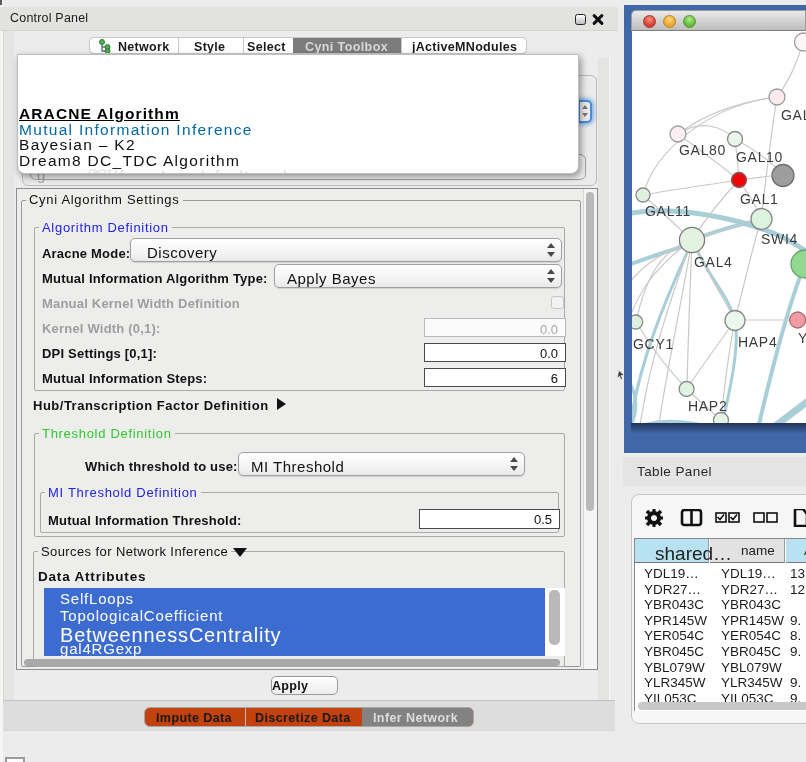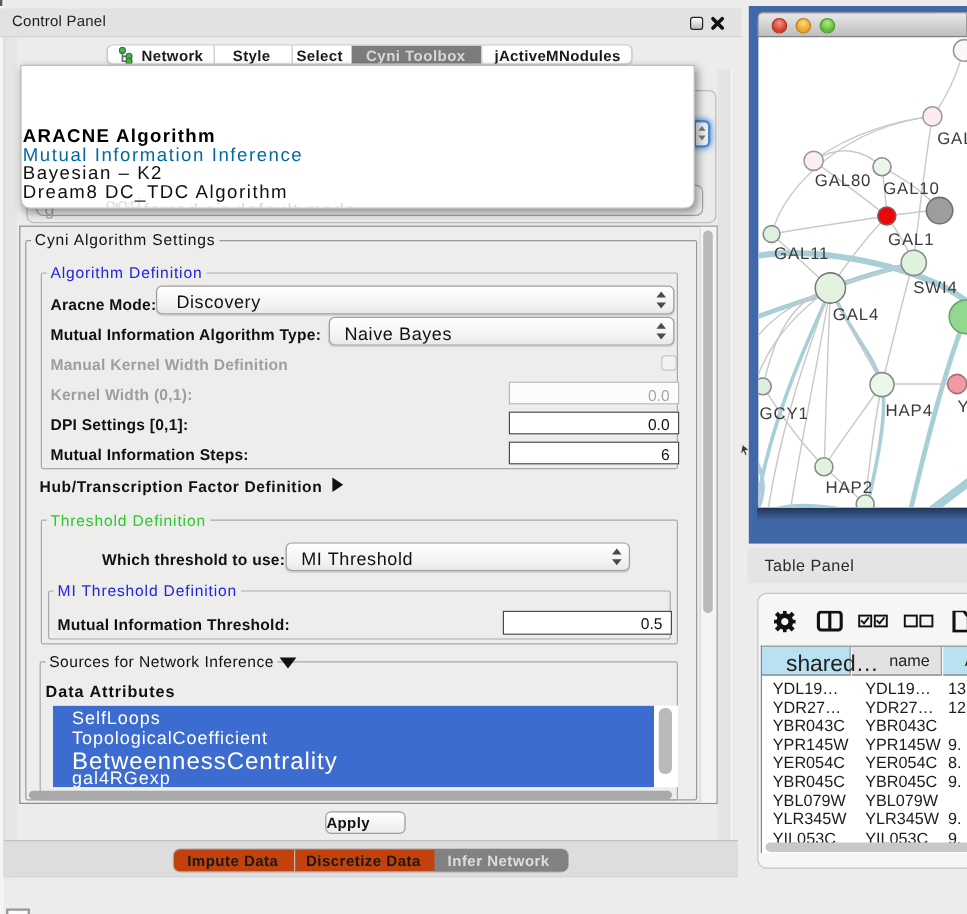--- a/index.html
+++ b/index.html
@@ -54,21 +54,21 @@
 <div class="abs" style="left:22px;top:75px;width:575px;height:111px;background:#ebebeb;border:1px solid #bcbcbc;border-radius:6px;"></div>
 <div class="abs" style="left:578px;top:100px;width:14px;height:23px;border:2px solid #4a8ad4;border-radius:0 5px 5px 0;background:#ececec;box-shadow:0 0 4px 1.5px rgba(90,150,220,0.8);">
   <div class="cup" style="left:2px;top:3px;border-left-width:3px;border-right-width:3px;border-bottom-width:4px;border-bottom-color:#777;"></div>
   <div class="cdn" style="left:2px;top:11px;border-left-width:3px;border-right-width:3px;border-top-width:4px;border-top-color:#777;"></div>
 </div>
 <div class="abs" style="left:30px;top:154px;width:556px;height:26px;background:#f0f0f0;border:1px solid #a3a3a3;border-radius:6px;">
   <div class="abs" style="left:6px;top:11px;font-size:15px;color:#a8a8a8;">g</div>
 </div>
 
 <div class="abs" style="left:17px;top:54px;width:562px;height:120px;background:#fff;border:1px solid #bdbdbd;border-radius:0 0 8px 8px;box-shadow:2px 3px 7px rgba(0,0,0,0.4);overflow:hidden;">
-  <div class="abs" style="left:1px;top:50px;font-size:15.5px;font-weight:bold;color:#000;letter-spacing:1.1px;">ARACNE Algorithm</div>
+  <div class="abs" style="left:1px;top:50px;font-size:15.5px;font-weight:bold;color:#000;letter-spacing:1.1px;text-decoration:underline;">ARACNE Algorithm</div>
   <div class="abs" style="left:1px;top:66px;font-size:15.5px;color:#0369a1;letter-spacing:1.3px;">Mutual Information Inference</div>
   <div class="abs" style="left:1px;top:81px;font-size:15.5px;color:#101010;letter-spacing:1.3px;">Bayesian – K2</div>
   <div class="abs" style="left:70px;top:108px;font-size:15.5px;color:#e3e3e3;letter-spacing:1.3px;">gori</div>
   <div class="abs" style="left:68px;top:112px;font-size:15px;color:#dadada;letter-spacing:1.2px;">al inferred sir default mode</div>
   <div class="abs" style="left:1px;top:97px;font-size:15.5px;color:#101010;letter-spacing:1.3px;">Dream8 DC_TDC Algorithm</div>
 </div>
 <svg class="abs" style="left:615px;top:369px;" width="10" height="13" viewBox="0 0 10 13">
     <path d="M3 0 L10 6 L6 6.6 L8 11 L6 12 L4.2 7.6 L1 10 Z" fill="#3a3a3a" stroke="#f0f0f0" stroke-width="0.8" transform="scale(0.75) translate(2,2)"></path>
   </svg>
 
@@ -88,21 +88,21 @@
 <div class="gtitle" style="left:39px;top:220px;color:#2323dc;">Algorithm Definition</div>
 
 <div class="abs lbl" style="left:42px;top:246px;">Aracne Mode:</div>
 <div class="combo" style="left:130px;top:238px;width:432px;height:24px;">
   <div class="ct" style="left:16px;top:5px;">Discovery</div>
   <div class="cup" style="right:6px;top:4px;"></div>
   <div class="cdn" style="right:6px;top:13px;"></div>
 </div>
 <div class="abs lbl" style="left:42px;top:271px;">Mutual Information Algorithm Type:</div>
 <div class="combo" style="left:274px;top:264px;width:288px;height:24px;">
-  <div class="ct" style="left:12px;top:5px;">Naive Bayes</div>
+  <div class="ct" style="left:12px;top:5px;">Apply Bayes</div>
   <div class="cup" style="right:6px;top:4px;"></div>
   <div class="cdn" style="right:6px;top:13px;"></div>
 </div>
 <div class="abs lbl gray" style="left:42px;top:296px;">Manual Kernel Width Definition</div>
 <div class="abs" style="left:551px;top:296px;width:13px;height:13px;background:#f2f2f2;border:1px solid #c6c6c6;border-radius:3px;"></div>
 <div class="abs lbl gray" style="left:42px;top:321px;">Kernel Width (0,1):</div>
 <div class="inpd" style="left:424px;top:318px;width:142px;height:19px;">0.0</div>
 <div class="abs lbl" style="left:42px;top:346px;">DPI Settings [0,1]:</div>
 <div class="inp" style="left:424px;top:343px;width:142px;height:19px;">0.0</div>
 <div class="abs lbl" style="left:42px;top:371px;">Mutual Information Steps:</div>

